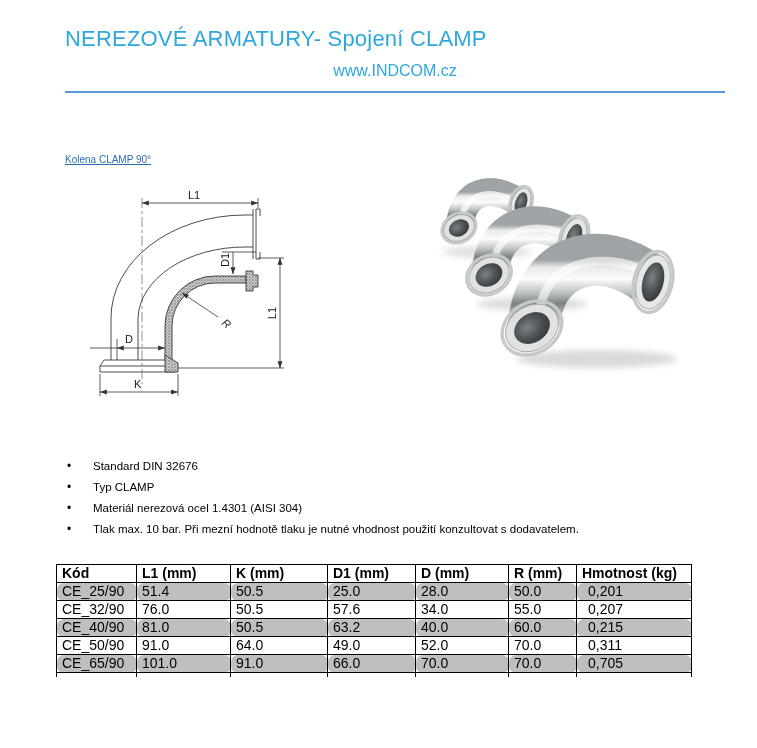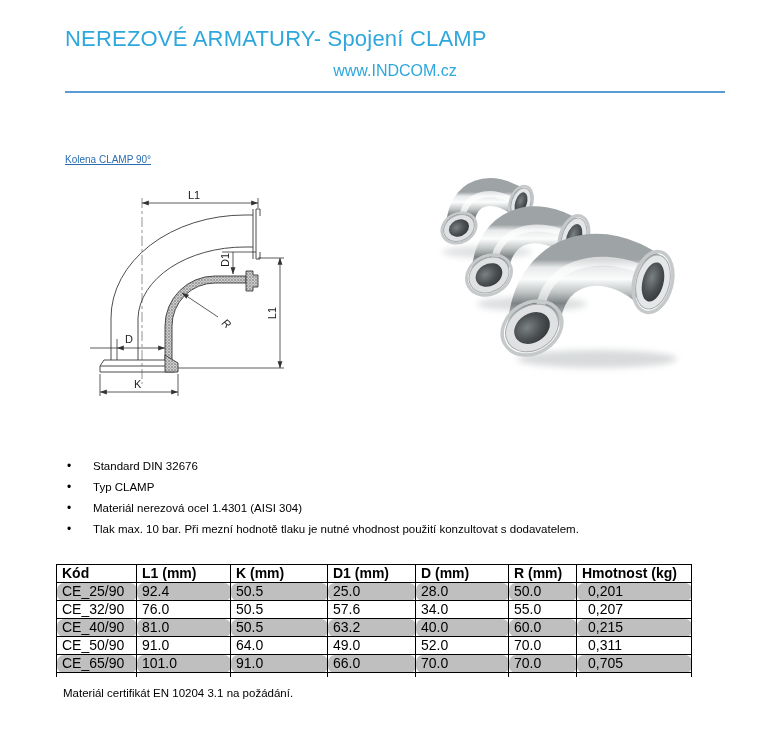--- a/index.html
+++ b/index.html
@@ -185,21 +185,21 @@
           <th>K (mm)</th>
           <th>D1 (mm)</th>
           <th>D (mm)</th>
           <th>R (mm)</th>
           <th>Hmotnost (kg)</th>
         </tr>
       </thead>
     <tbody>
         <tr class="gray">
           <td>CE_25/90</td>
-          <td>92.4</td>
+          <td>51.4</td>
           <td>50.5</td>
           <td>25.0</td>
           <td>28.0</td>
           <td>50.0</td>
           <td>0,201</td>
         </tr>
         <tr class="">
           <td>CE_32/90</td>
           <td>76.0</td>
           <td>50.5</td>
@@ -240,14 +240,13 @@
           <td></td>
           <td></td>
           <td></td>
           <td></td>
           <td></td>
           <td></td>
         </tr>
       </tbody>
   </table>
 
-  <div class="footer-note">Materiál certifikát EN 10204 3.1 na požádání.</div>
 </div>
 
 </body></html>

